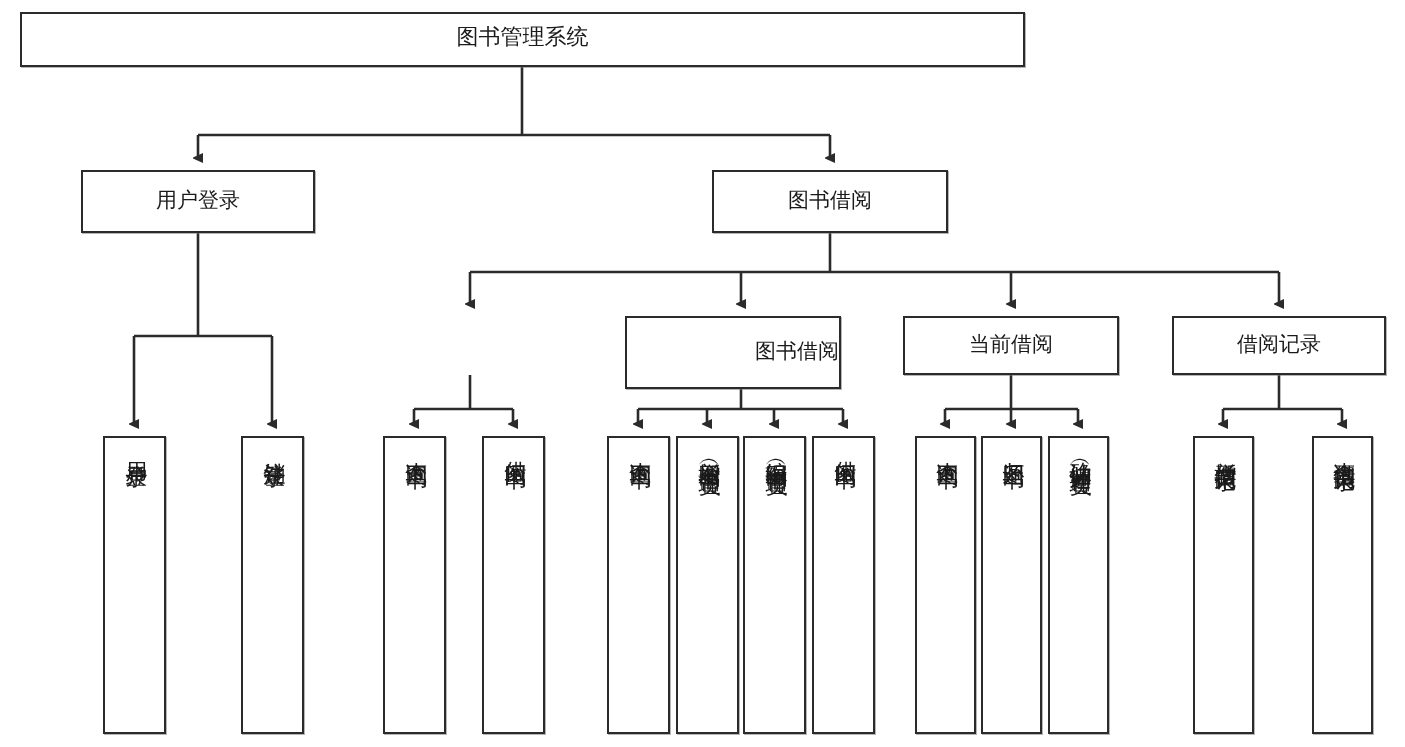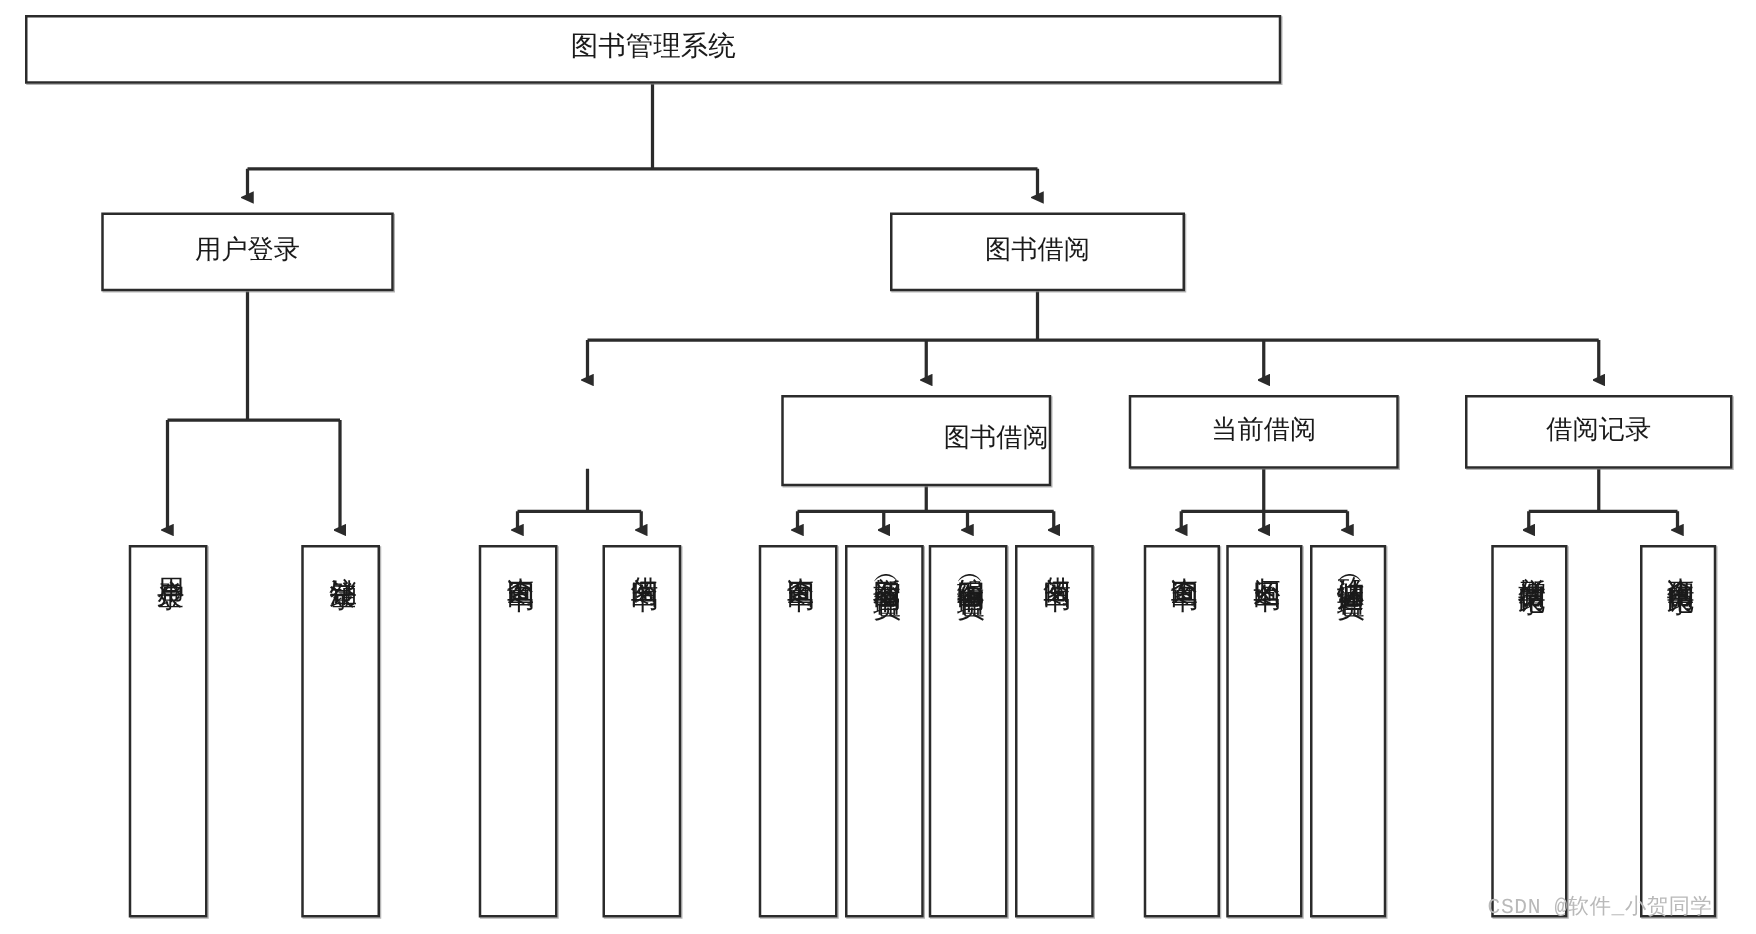--- a/index.html
+++ b/index.html
@@ -179,15 +179,14 @@
     <span class="label">确认归还（管理员）</span>
   </div>
 
   <div class="node vert" style="left:1193px; top:436px; width:61px; height:298px;">
     <span class="label">新增借阅记录</span>
   </div>
   <div class="node vert" style="left:1312px; top:436px; width:61px; height:298px;">
     <span class="label">查询借阅记录</span>
   </div>
 
-  <div class="watermark">CSDN @软件_小贺同学</div>
 
 </div>
 
 </body></html>

